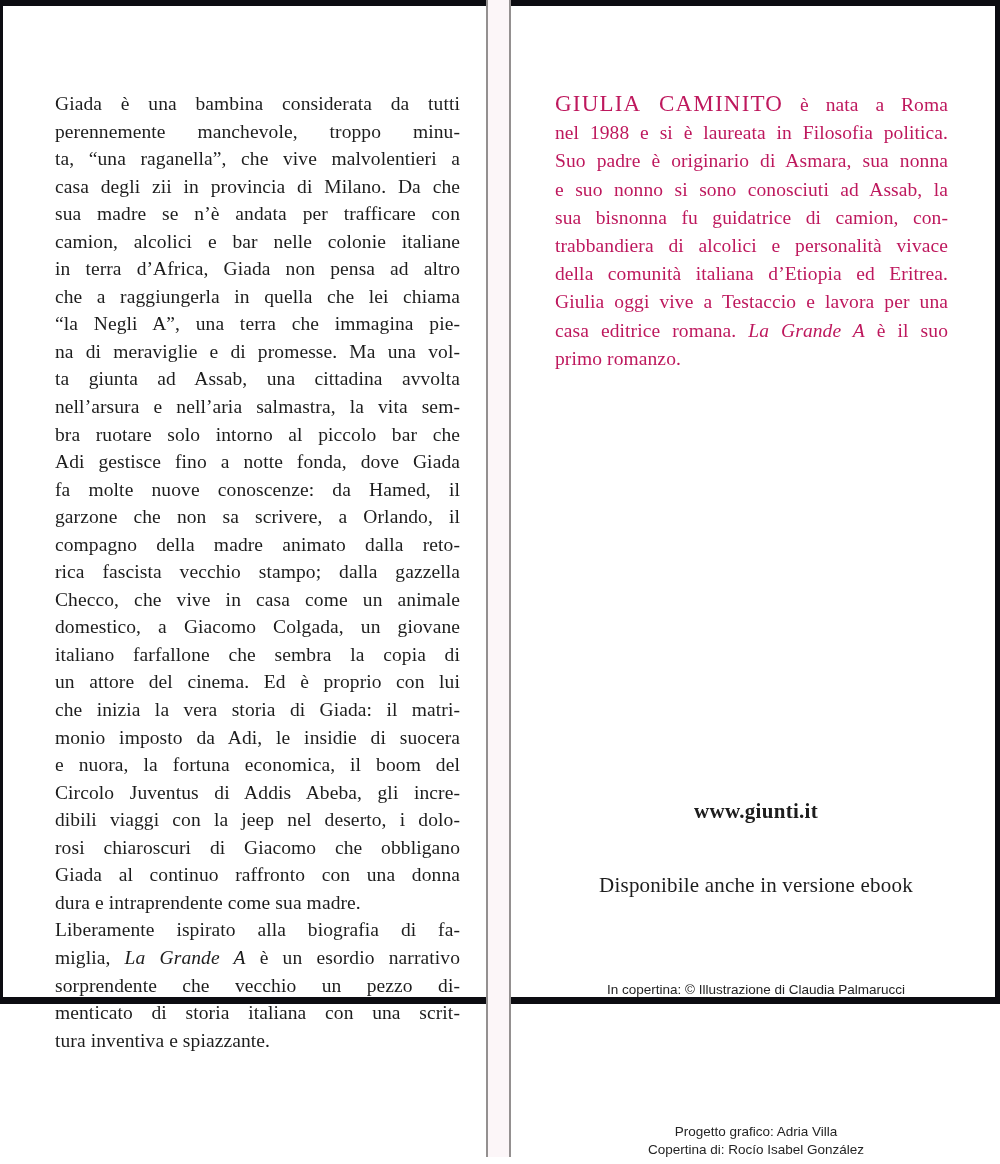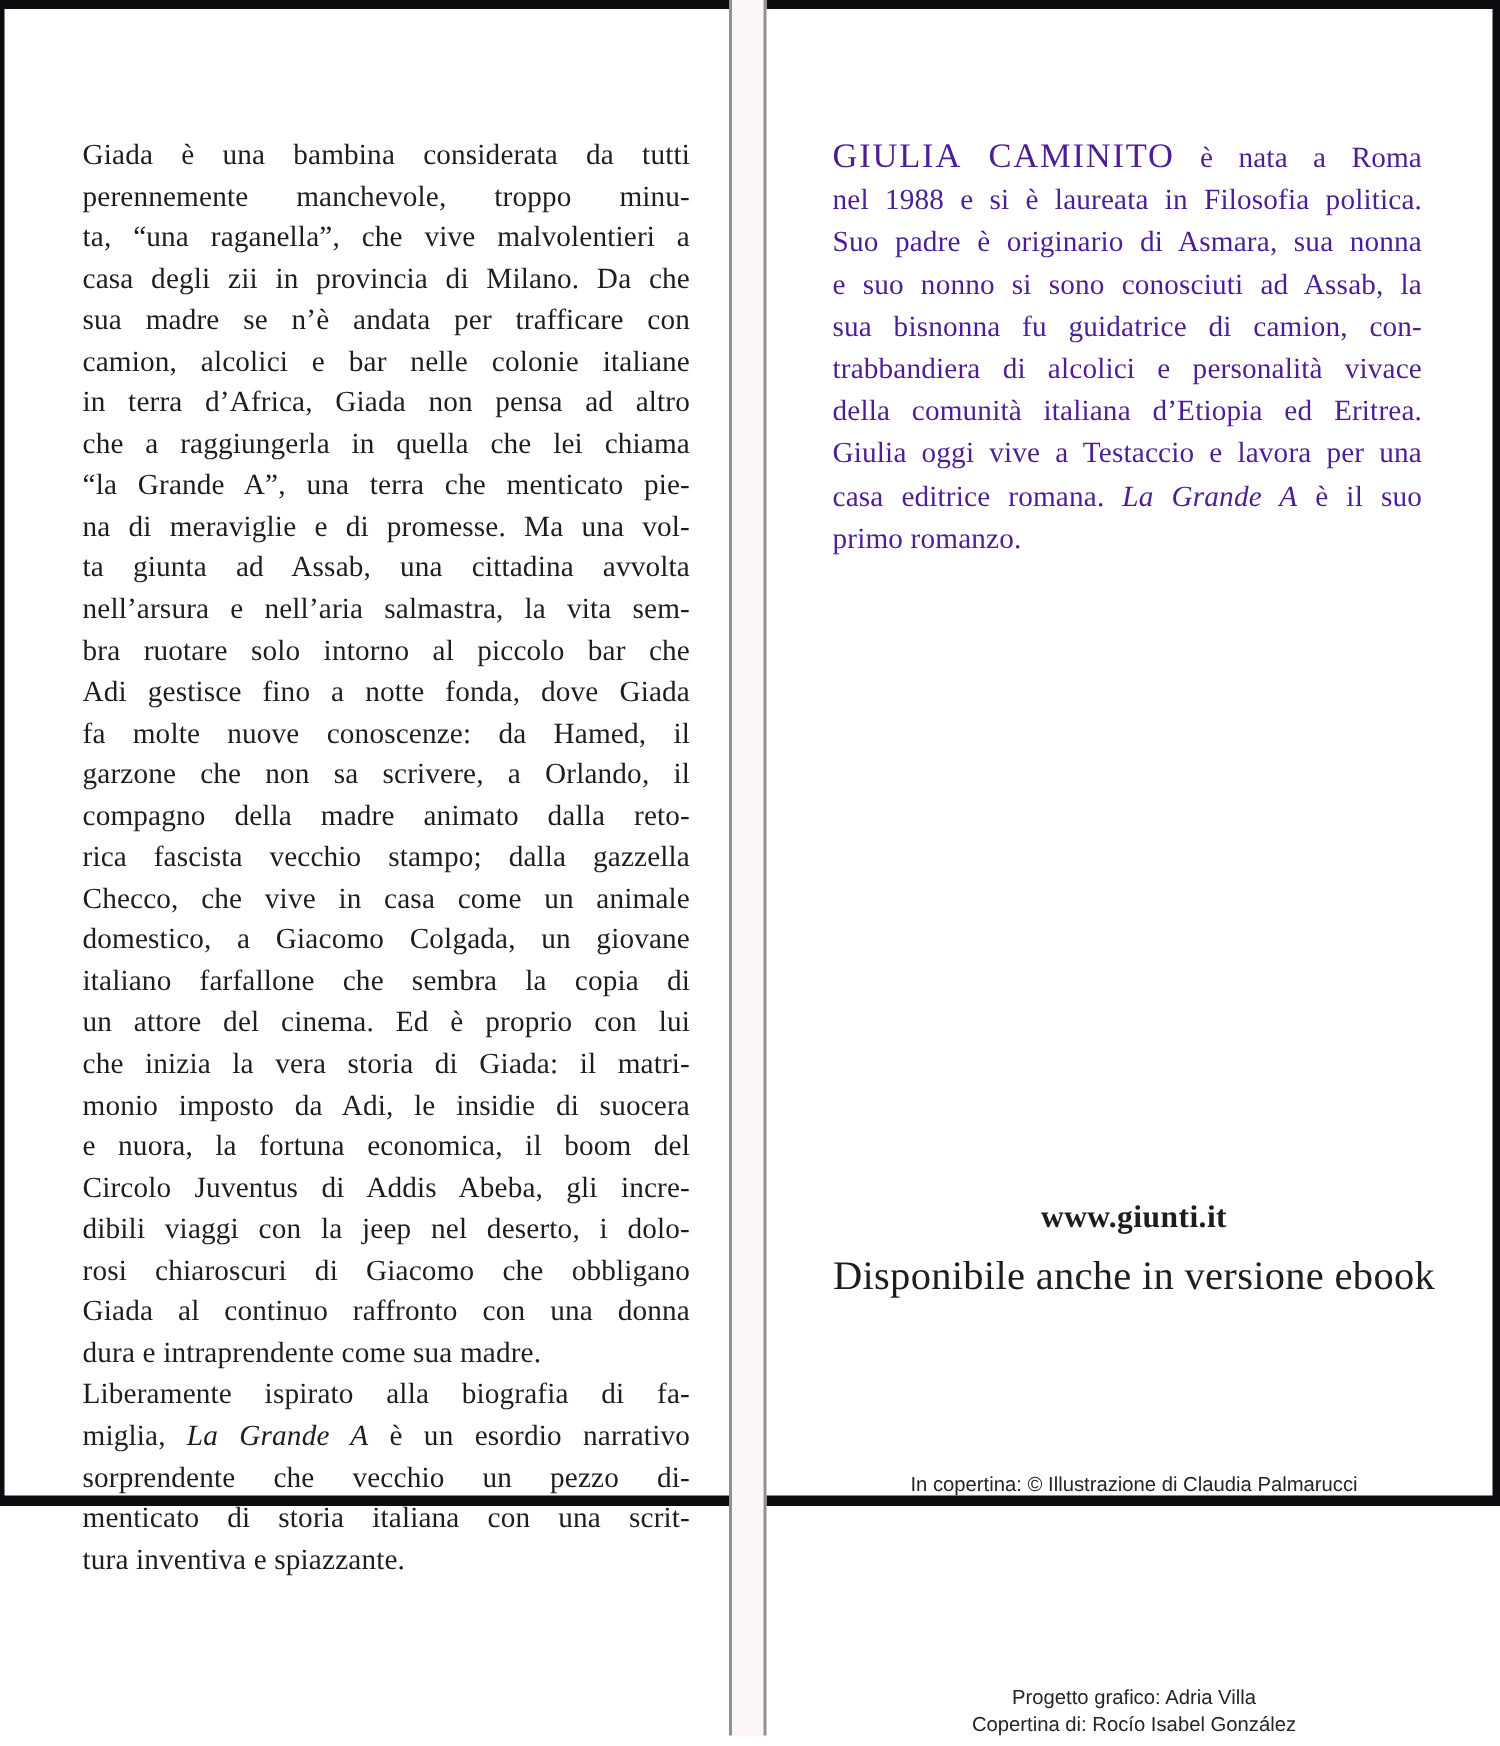--- a/index.html
+++ b/index.html
@@ -36,21 +36,21 @@
     font-size: 19.5px;
     line-height: 27.55px;
     color: #1d1d1d;
     letter-spacing: 0.1px;
   }
   .bio {
     position: absolute;
     left: 552px; top: 84px; width: 393px;
     font-size: 19.5px;
     line-height: 28.2px;
-    color: #4c1d95;
+    color: #be185d;
     letter-spacing: 0.1px;
   }
   .jline { text-align: justify; text-align-last: justify; white-space: normal; }
   .jline.pend { text-align-last: left; }
   .jline i { font-style: italic; }
   .name-caps {
     font-size: 23px;
     letter-spacing: 1.2px;
     font-weight: 500;
   }
@@ -60,22 +60,22 @@
     text-align: center;
     color: #1d1d1d;
   }
   .website {
     top: 793px;
     font-size: 21px;
     font-weight: 600;
     letter-spacing: 0.3px;
   }
   .ebook {
-    top: 829px;
-    font-size: 27px;
+    top: 867px;
+    font-size: 21px;
     letter-spacing: 0.2px;
   }
   .credits {
     font-family: "Liberation Sans", sans-serif;
     font-size: 13.5px;
     line-height: 18px;
     color: #242424;
   }
   .credit-cover   { top: 975px; }
   .credit-interni { top: 1013px; }
@@ -88,21 +88,21 @@
 
   <div class="synopsis">
       <div class="jline">Giada è una bambina considerata da tutti</div>
       <div class="jline">perennemente manchevole, troppo minu-</div>
       <div class="jline">ta, “una raganella”, che vive malvolentieri a</div>
       <div class="jline">casa degli zii in provincia di Milano. Da che</div>
       <div class="jline">sua madre se n’è andata per trafficare con</div>
       <div class="jline">camion, alcolici e bar nelle colonie italiane</div>
       <div class="jline">in terra d’Africa, Giada non pensa ad altro</div>
       <div class="jline">che a raggiungerla in quella che lei chiama</div>
-      <div class="jline">“la Grande A”, una terra che menticato pie-</div>
+      <div class="jline">“la Negli A”, una terra che immagina pie-</div>
       <div class="jline">na di meraviglie e di promesse. Ma una vol-</div>
       <div class="jline">ta giunta ad Assab, una cittadina avvolta</div>
       <div class="jline">nell’arsura e nell’aria salmastra, la vita sem-</div>
       <div class="jline">bra ruotare solo intorno al piccolo bar che</div>
       <div class="jline">Adi gestisce fino a notte fonda, dove Giada</div>
       <div class="jline">fa molte nuove conoscenze: da Hamed, il</div>
       <div class="jline">garzone che non sa scrivere, a Orlando, il</div>
       <div class="jline">compagno della madre animato dalla reto-</div>
       <div class="jline">rica fascista vecchio stampo; dalla gazzella</div>
       <div class="jline">Checco, che vive in casa come un animale</div>

